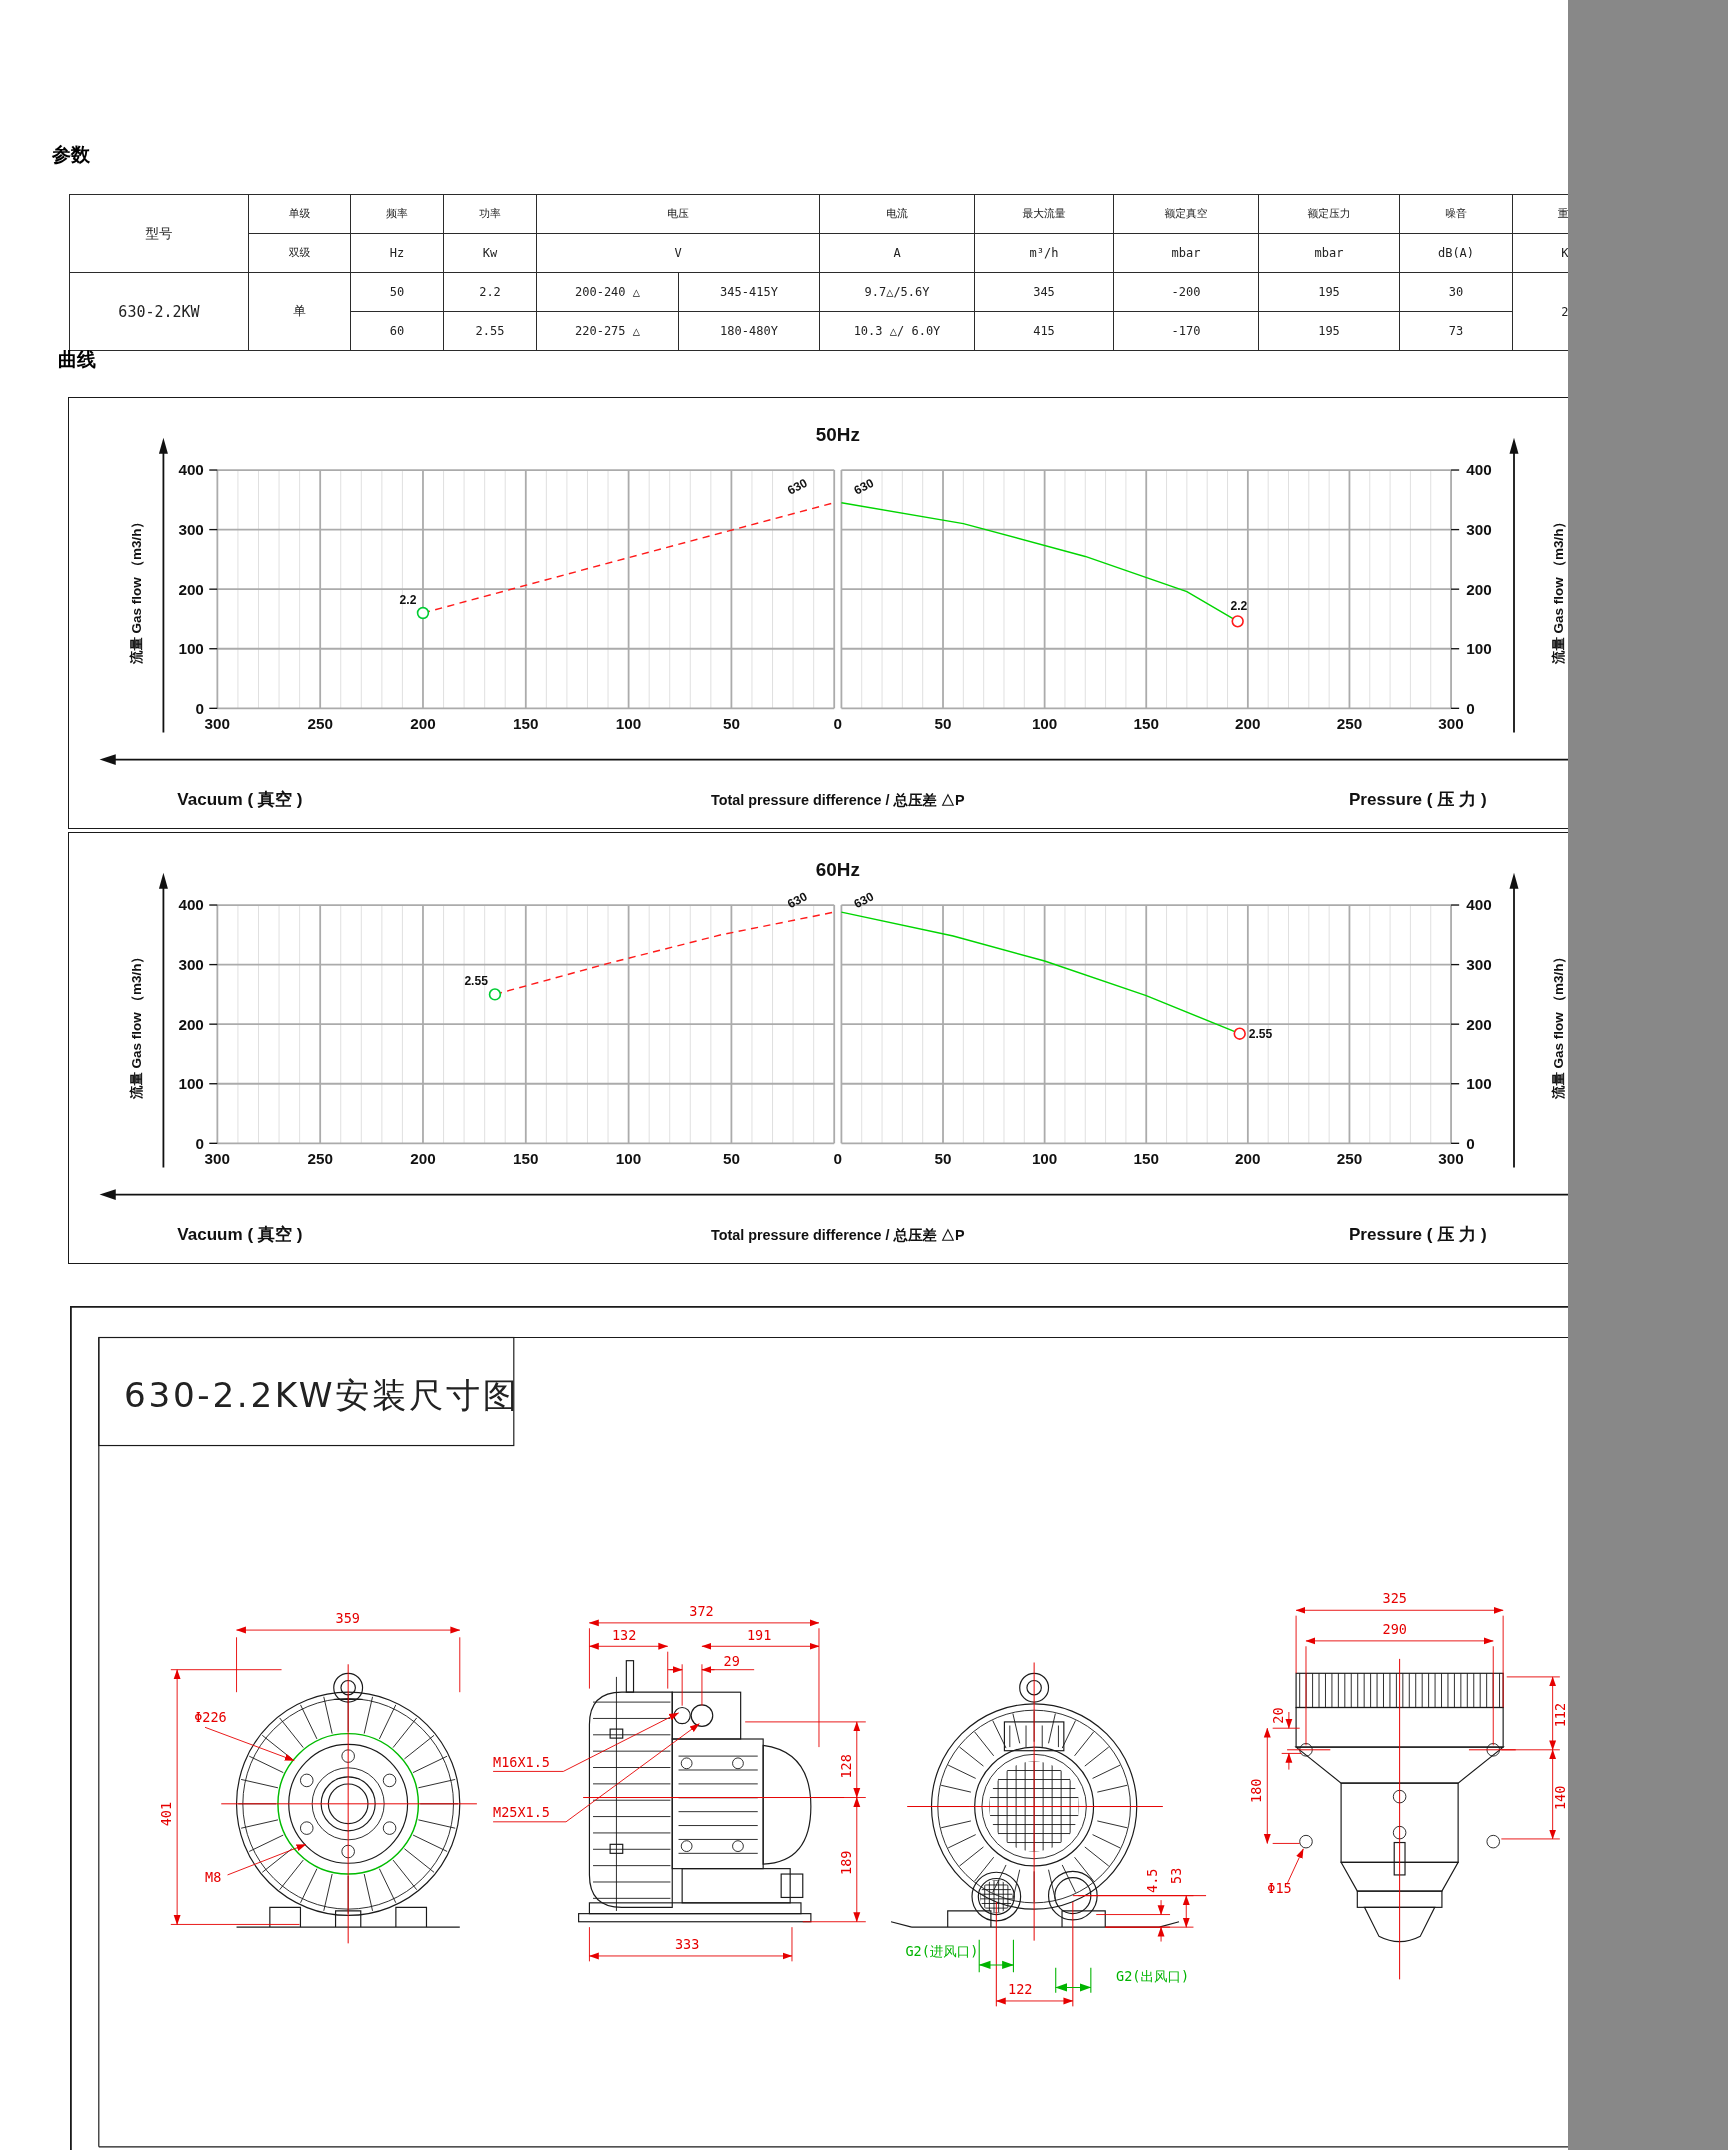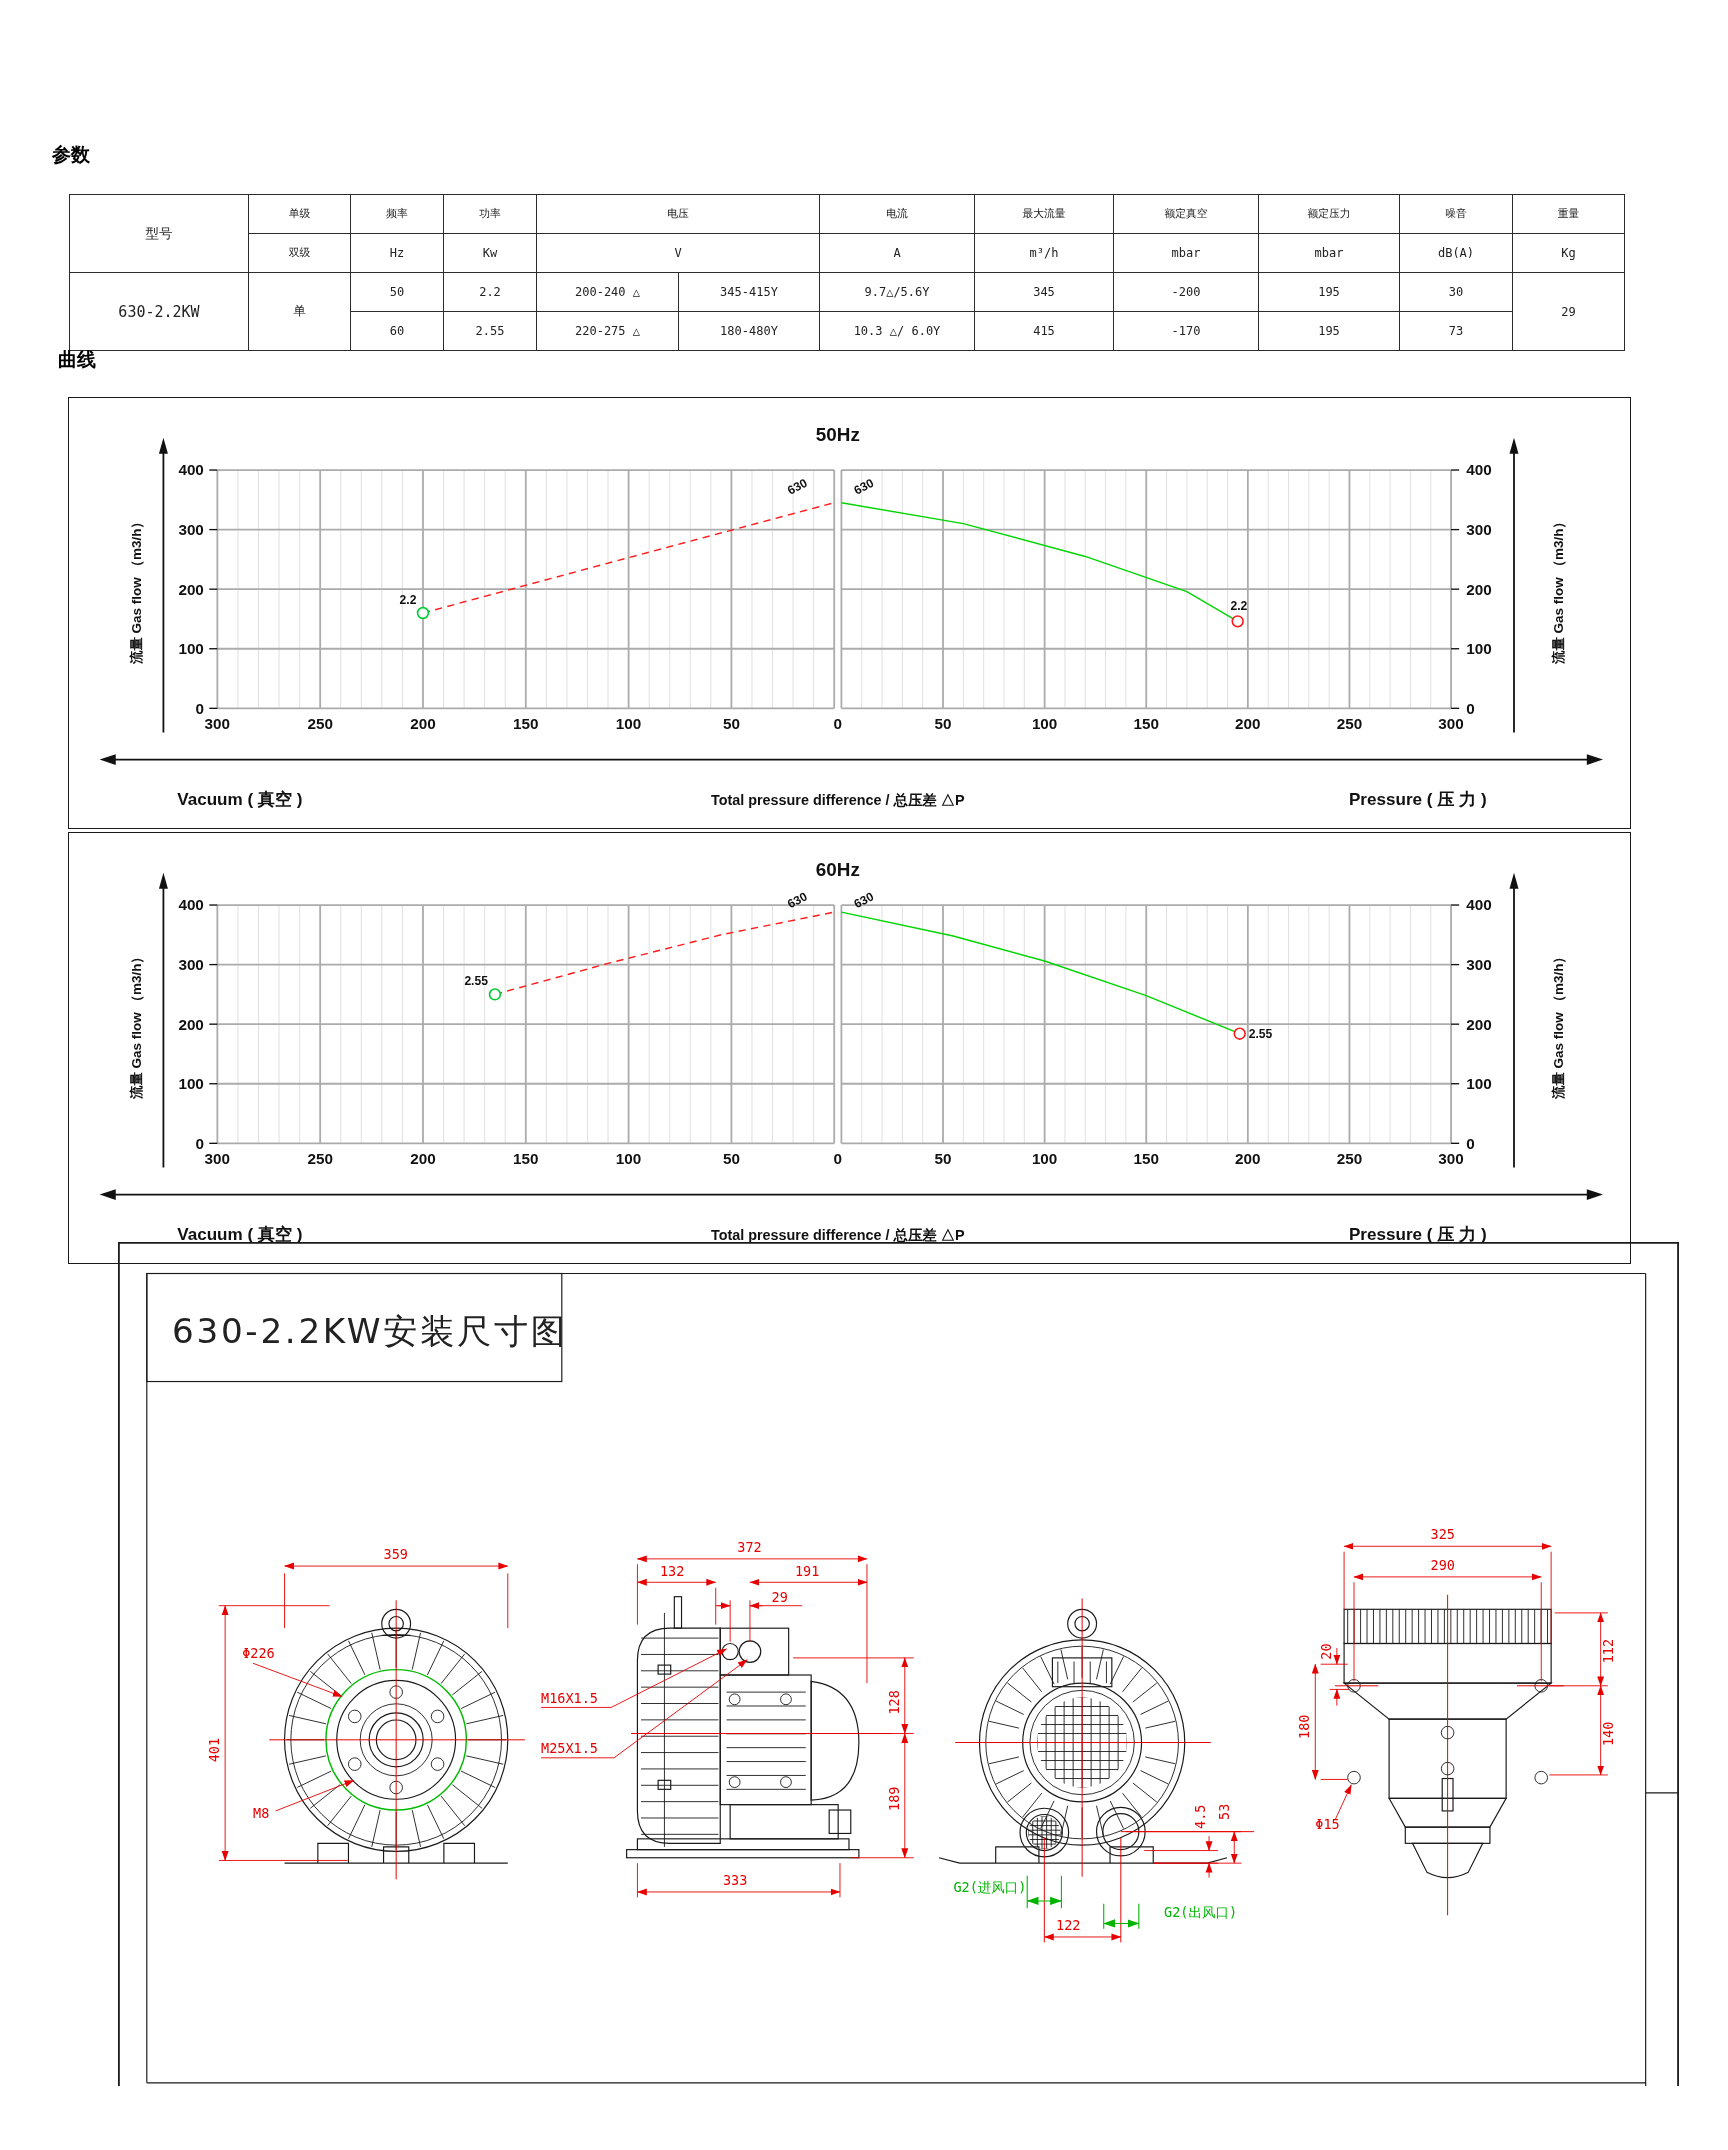--- a/index.html
+++ b/index.html
@@ -1,32 +1,32 @@
 <!DOCTYPE html>
 <html style="font-size:14.4px"><head>
 <meta charset="utf-8">
 <style>
   html,body{margin:0;padding:0;background:#888;}
-  .page{position:relative;width:1728px;height:2150px;background:#fff;overflow:hidden;
+  .page{position:relative;width:1568px;height:2150px;background:#fff;overflow:hidden;
         font-family:"Liberation Sans",sans-serif;color:#111;}
   .sec-title{position:absolute;font-size:19px;font-weight:bold;color:#000;}
   .t-params{left:52px;top:142px;}
   .t-curves{left:58px;top:347px;}
   
   table.params{position:absolute;left:69px;top:194px;width:1554px;border-collapse:collapse;table-layout:fixed;}
   table.params td{border:0.9px solid #2b2b2b;text-align:center;vertical-align:middle;padding:12px;}
   td.hd{font-size:10.8px;color:#222;}
   td.cad{font-family:"DejaVu Sans Mono","Liberation Mono",monospace;font-size:12px;color:#222;}
   tr.hrow{height:31.5px;} tr.drow{height:32px;}
   
   .chart-box{position:absolute;left:68px;width:1561px;height:430px;border:1.8px solid #1a1a1a;background:#fff;}
   .cb1{top:397px;} .cb2{top:832px;}
   .chart-box svg{display:block;width:100%;height:100%;}
   
-  .sheet{position:absolute;left:70px;top:1242px;width:1561px;height:844px;margin-left:48px;}
+  .sheet{position:absolute;left:70px;top:1306px;width:1561px;height:844px;}
   svg text{font-family:"Liberation Sans",sans-serif;}
   .blk{fill:none;stroke:#1a1a1a;stroke-width:1.3px;}
   .blk2{fill:none;stroke:#1a1a1a;stroke-width:2px;}
   .thin{fill:none;stroke:#1a1a1a;stroke-width:1px;}
   .red{fill:none;stroke:#e60000;stroke-width:1px;}
   .cl{fill:none;stroke:#e60000;stroke-width:1.1px;}
   .grn{fill:none;stroke:#00b400;stroke-width:1.2px;}
   .grnc{fill:none;stroke:#00bb00;stroke-width:1.6px;}
   .redt{fill:#e60000;font-family:"DejaVu Sans Mono","Liberation Mono",monospace;font-size:15px;}
   .grnt{fill:#00b400;font-family:"DejaVu Sans Mono","Liberation Mono",monospace;font-size:15px;}

